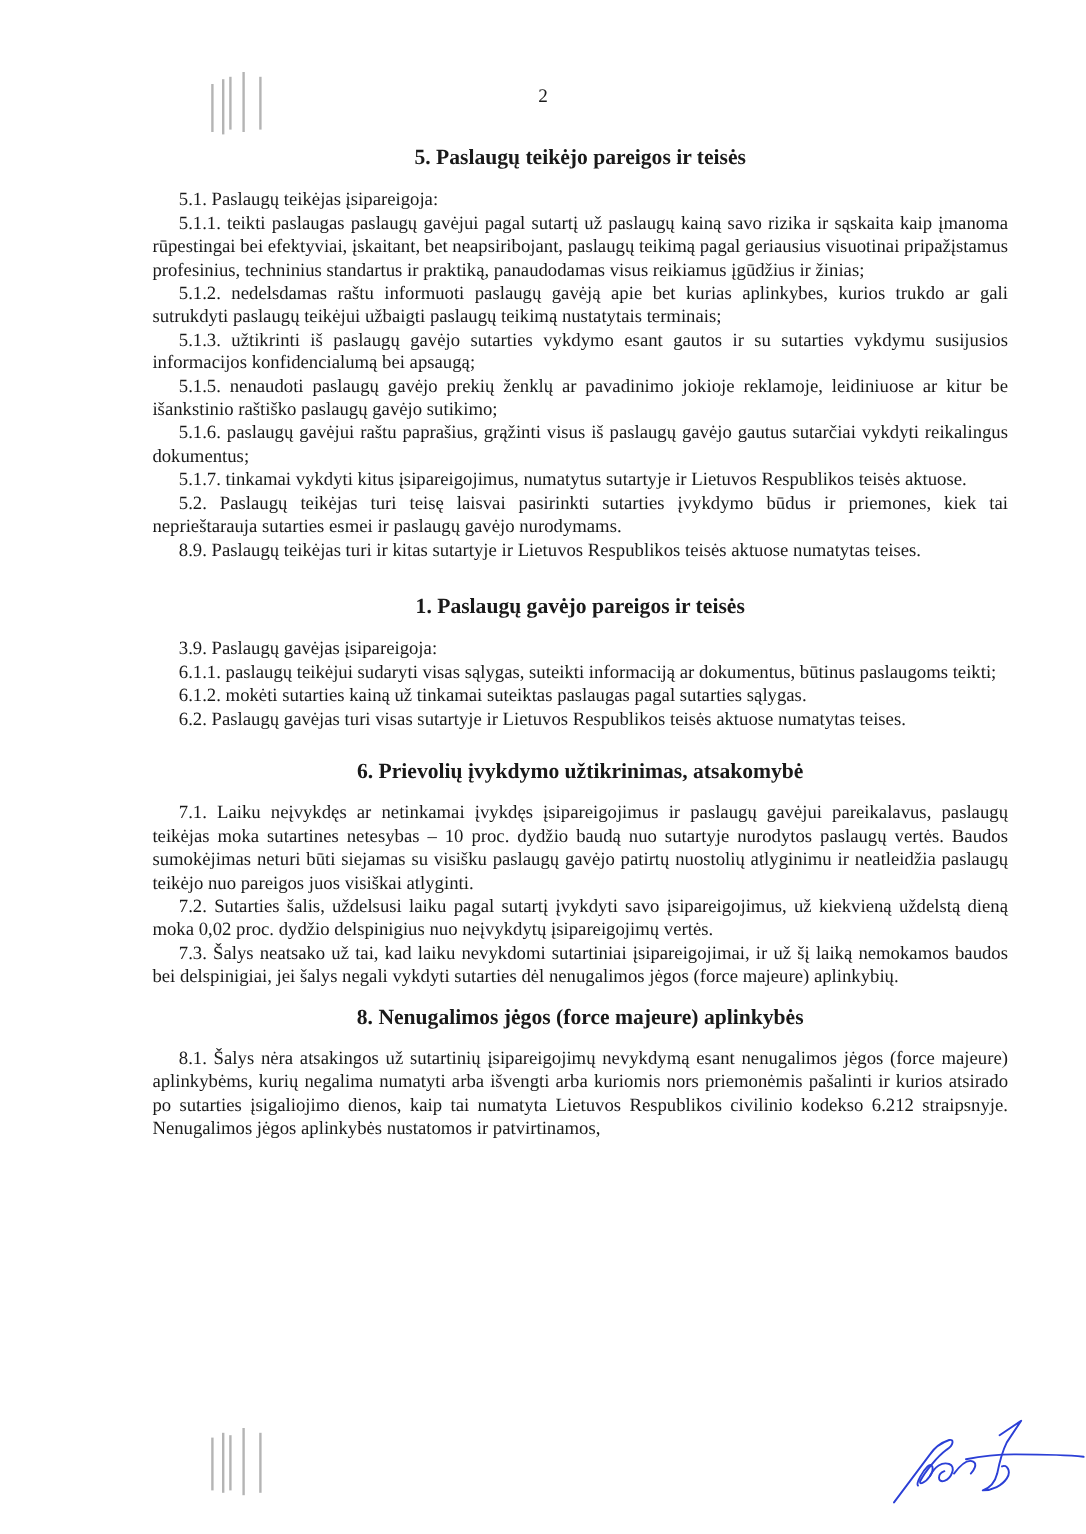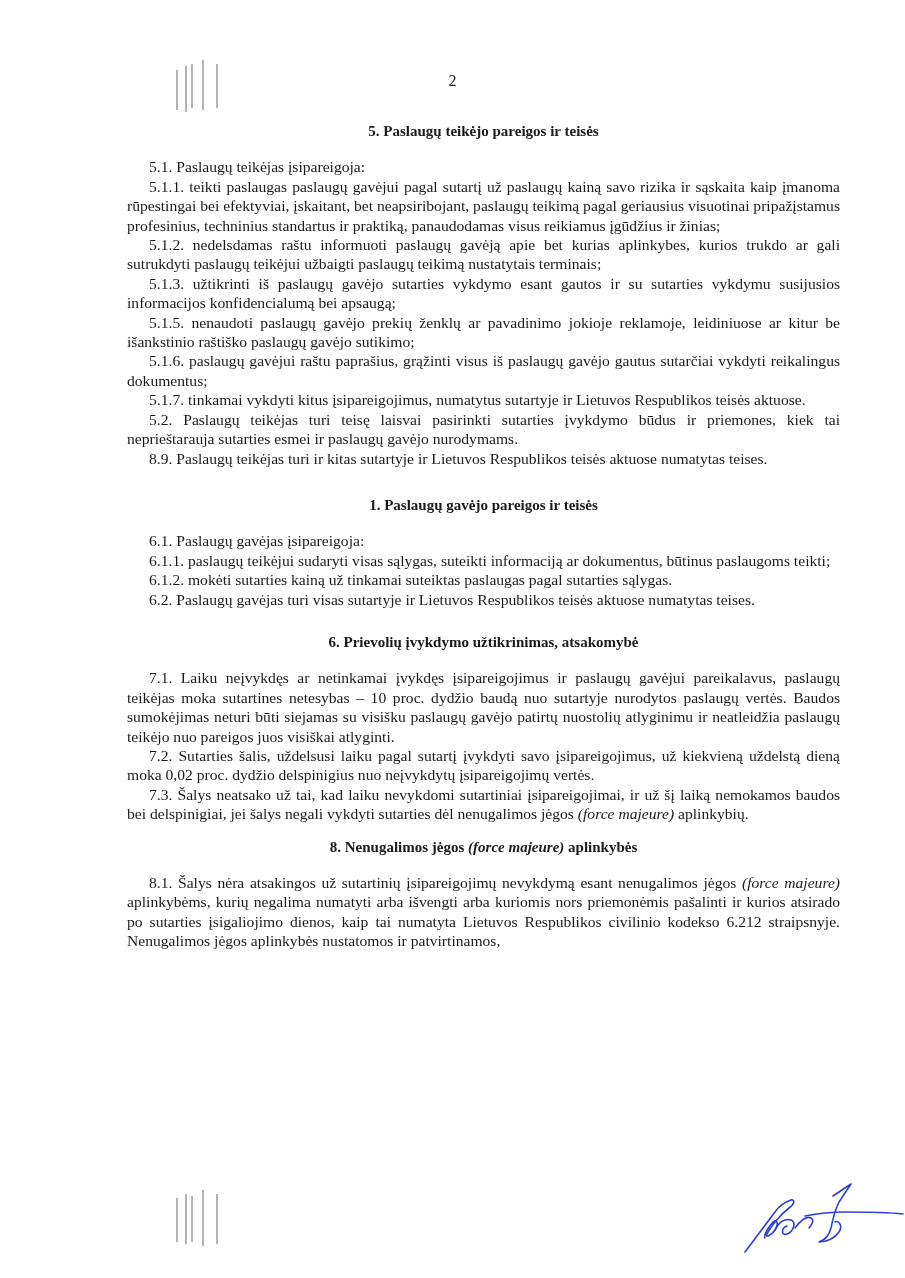--- a/index.html
+++ b/index.html
@@ -4,26 +4,26 @@
 <style>
   html, body { margin:0; padding:0; }
   body {
     width:905px; height:1278px; background:#ffffff; position:relative; overflow:hidden;
     font-family:"Liberation Serif","DejaVu Serif",serif; color:#1a1a1a;
   }
   .page-number { position:absolute; top:72px; left:0; width:905px; text-align:center; font-size:16px; }
   .scan-noise { position:absolute; }
   .scan-noise span { position:absolute; top:0; width:2px; background:#777; opacity:.55; }
   .content { position:absolute; left:127px; top:122px; width:713px; font-size:15.6px; line-height:19.4px; text-align:justify; }
-  .heading { text-align:center; font-weight:bold; font-size:15px; margin:0 0 16px 0; }
+  .heading { text-align:center; font-weight:bold; font-size:18px; margin:0 0 16px 0; }
   .heading.s6 { margin-top:28px; }
   .heading.s7 { margin-top:24px; }
   .heading.s8 { margin-top:14px; }
   .para { text-indent:22px; margin:0; }
-  .italic { font-style:italic; }
+  .italic { }
   .signature { position:absolute; left:735px; top:1182px; width:170px; height:72px; }
 </style>
 </head>
 <body>
 
 <div class="page-number">2</div>
 
 <div class="scan-noise" style="left:172px;top:60px;width:60px;height:52px;">
   <span style="left:4px;height:40px;top:10px;"></span>
   <span style="left:13px;height:46px;top:6px;"></span>
@@ -49,21 +49,21 @@
     <p class="para">5.1.3. užtikrinti iš paslaugų gavėjo sutarties vykdymo esant gautos ir su sutarties vykdymu susijusios informacijos konfidencialumą bei apsaugą;</p>
     <p class="para">5.1.5. nenaudoti paslaugų gavėjo prekių ženklų ar pavadinimo jokioje reklamoje, leidiniuose ar kitur be išankstinio raštiško paslaugų gavėjo sutikimo;</p>
     <p class="para">5.1.6. paslaugų gavėjui raštu paprašius, grąžinti visus iš paslaugų gavėjo gautus sutarčiai vykdyti reikalingus dokumentus;</p>
     <p class="para">5.1.7. tinkamai vykdyti kitus įsipareigojimus, numatytus sutartyje ir Lietuvos Respublikos teisės aktuose.</p>
     <p class="para">5.2. Paslaugų teikėjas turi teisę laisvai pasirinkti sutarties įvykdymo būdus ir priemones, kiek tai neprieštarauja sutarties esmei ir paslaugų gavėjo nurodymams.</p>
     <p class="para">8.9. Paslaugų teikėjas turi ir kitas sutartyje ir Lietuvos Respublikos teisės aktuose numatytas teises.</p>
   </section>
 
   <section>
     <h2 class="heading s6">1.  Paslaugų gavėjo pareigos ir teisės</h2>
-    <p class="para">6.1. Paslaugų gavėjas įsipareigoja:</p>
+    <p class="para">3.9. Paslaugų gavėjas įsipareigoja:</p>
     <p class="para">6.1.1. paslaugų teikėjui sudaryti visas sąlygas, suteikti informaciją ar dokumentus, būtinus paslaugoms teikti;</p>
     <p class="para">6.1.2. mokėti sutarties kainą už tinkamai suteiktas paslaugas pagal sutarties sąlygas.</p>
     <p class="para">6.2. Paslaugų gavėjas turi visas sutartyje ir Lietuvos Respublikos teisės aktuose numatytas teises.</p>
   </section>
 
   <section>
     <h2 class="heading s7">6.  Prievolių įvykdymo užtikrinimas, atsakomybė</h2>
     <p class="para">7.1. Laiku neįvykdęs ar netinkamai įvykdęs įsipareigojimus ir paslaugų gavėjui pareikalavus, paslaugų teikėjas moka sutartines netesybas – 10 proc. dydžio baudą nuo sutartyje nurodytos paslaugų vertės. Baudos sumokėjimas neturi būti siejamas su visišku paslaugų gavėjo patirtų nuostolių atlyginimu ir neatleidžia paslaugų teikėjo nuo pareigos juos visiškai atlyginti.</p>
     <p class="para">7.2. Sutarties šalis, uždelsusi laiku pagal sutartį įvykdyti savo įsipareigojimus, už kiekvieną uždelstą dieną moka 0,02 proc. dydžio delspinigius nuo neįvykdytų įsipareigojimų vertės.</p>
     <p class="para"><span>7.3. Šalys neatsako už tai, kad laiku nevykdomi sutartiniai įsipareigojimai, ir už šį laiką nemokamos baudos bei delspinigiai, jei šalys negali vykdyti sutarties dėl nenugalimos jėgos </span><span class="italic">(force majeure)</span><span> aplinkybių.</span></p>

